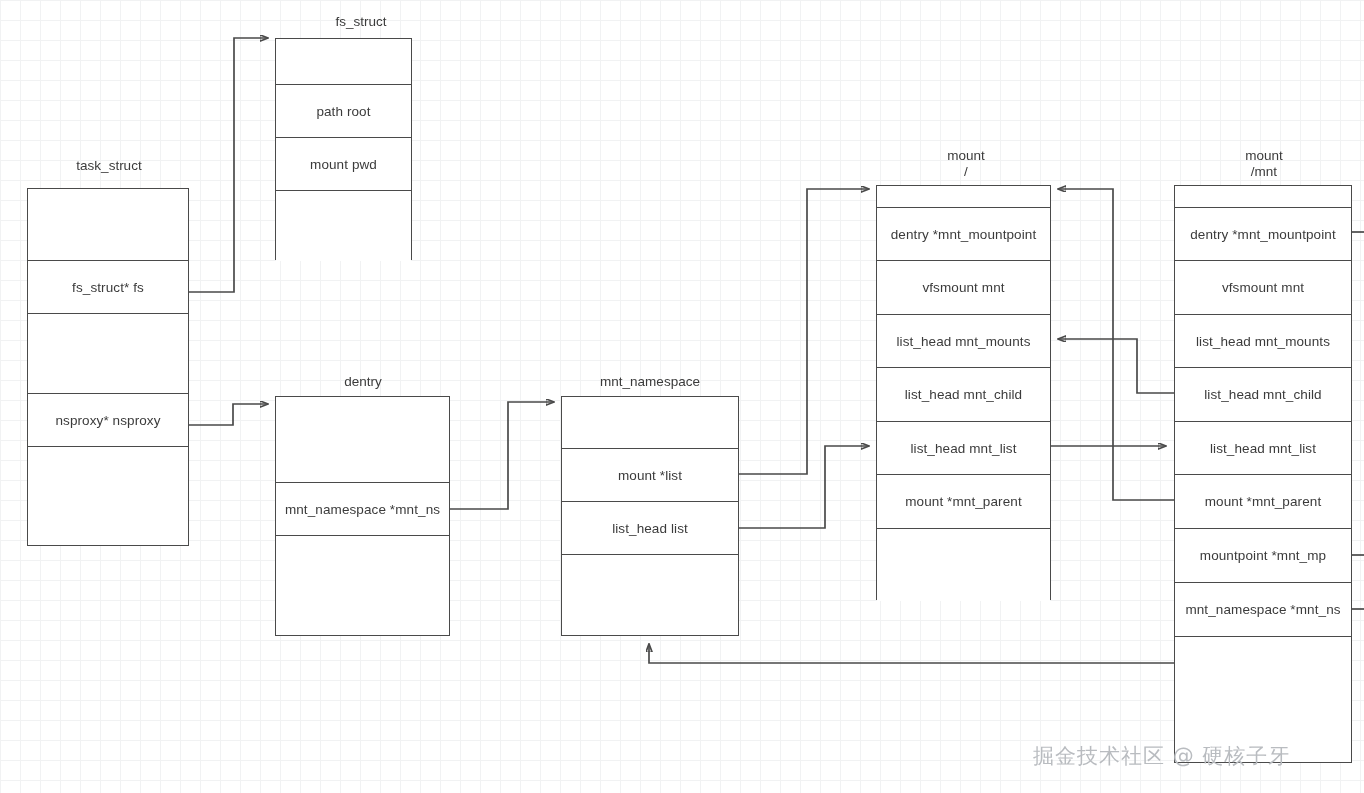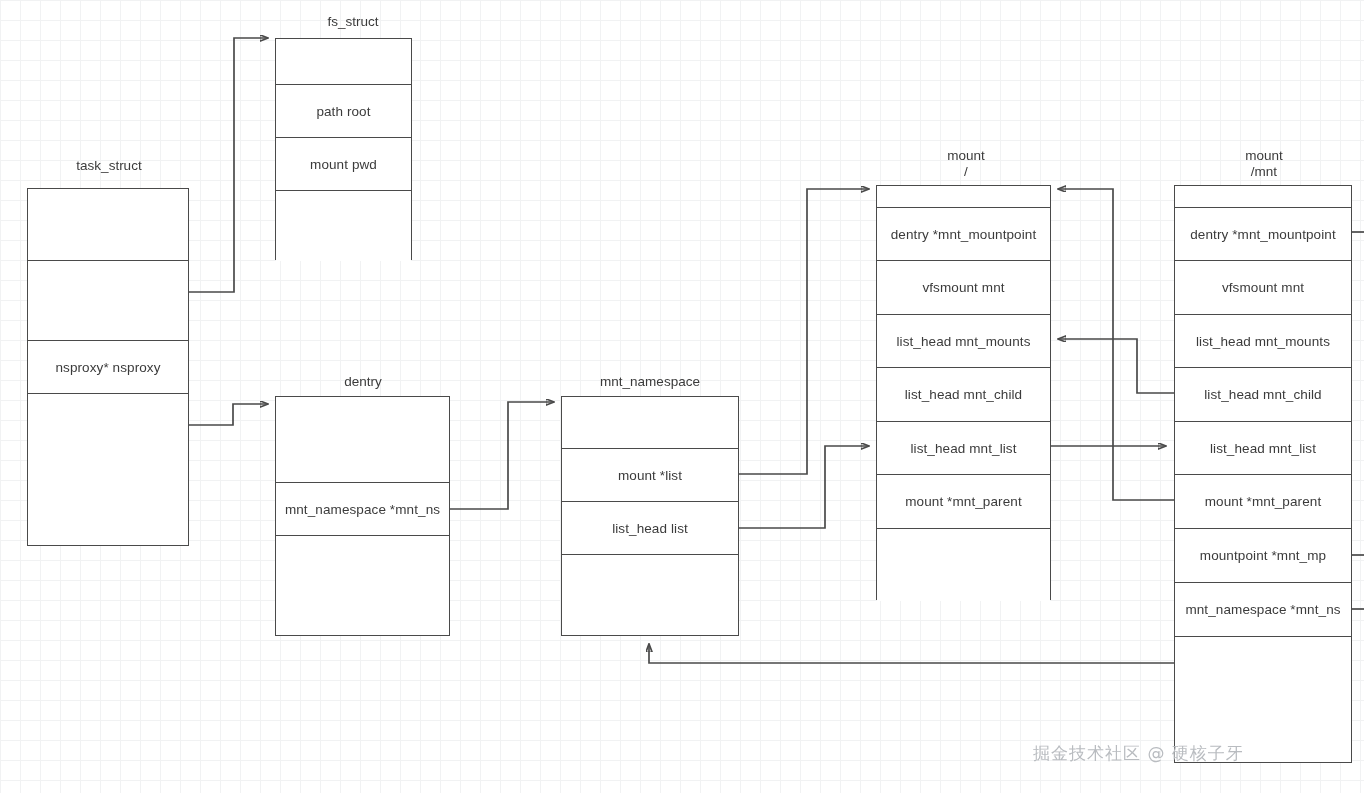--- a/index.html
+++ b/index.html
@@ -54,21 +54,21 @@
     pointer-events:none;
   }
   #wires path,#wires line{
     fill:none;
     stroke:#4a4a4a;
     stroke-width:1.7;
   }
   .watermark{
     position:absolute;
     left:1033px;top:742px;
-    font-size:17px;
+    font-size:21px;
     color:#b9bcc0;
     white-space:nowrap;
     letter-spacing:1px;
     font-family:"DejaVu Sans",sans-serif;
   }
 </style>
 </head>
 <body>
 
 <div id="canvas">
@@ -99,26 +99,27 @@
     <path d="M1174,663 L649,663 L649,644" marker-end="url(#ah)"></path>
 
     <line x1="1352" y1="232" x2="1364" y2="232"></line>
     <line x1="1352" y1="555" x2="1364" y2="555"></line>
     <line x1="1352" y1="609" x2="1364" y2="609"></line>
   </svg>
 
   <div class="caption" style="left: 29px; top: 158px; width: 160px; white-space: pre;">task_struct</div>
   <div class="struct" style="left:27px;top:188px;width:162px;height:358px;">
     <div class="row" style="height:72px;"></div>
+    <div class="row" style="height:53px;">fs_struct* fs</div>
     <div class="row" style="height:80px;"></div>
     <div class="row" style="height:53px;">nsproxy* nsproxy</div>
     <div class="row" style="height:97px;"></div>
   </div>
 
-  <div class="caption" style="left: 271px; top: 14px; width: 164px; white-space: pre;">fs_struct</div>
+  <div class="caption" style="left: 279px; top: 14px; width: 164px; white-space: pre;">fs_struct</div>
   <div class="struct" style="left:275px;top:38px;width:137px;height:222px;">
     <div class="row" style="height:46px;"></div>
     <div class="row" style="height:53px;">path root</div>
     <div class="row" style="height:53px;">mount pwd</div>
     <div class="row" style="height:70px;"></div>
   </div>
 
   <div class="caption" style="left: 283px; top: 374px; width: 160px; white-space: pre;">dentry</div>
   <div class="struct" style="left:275px;top:396px;width:175px;height:240px;">
     <div class="row" style="height:86px;"></div>

